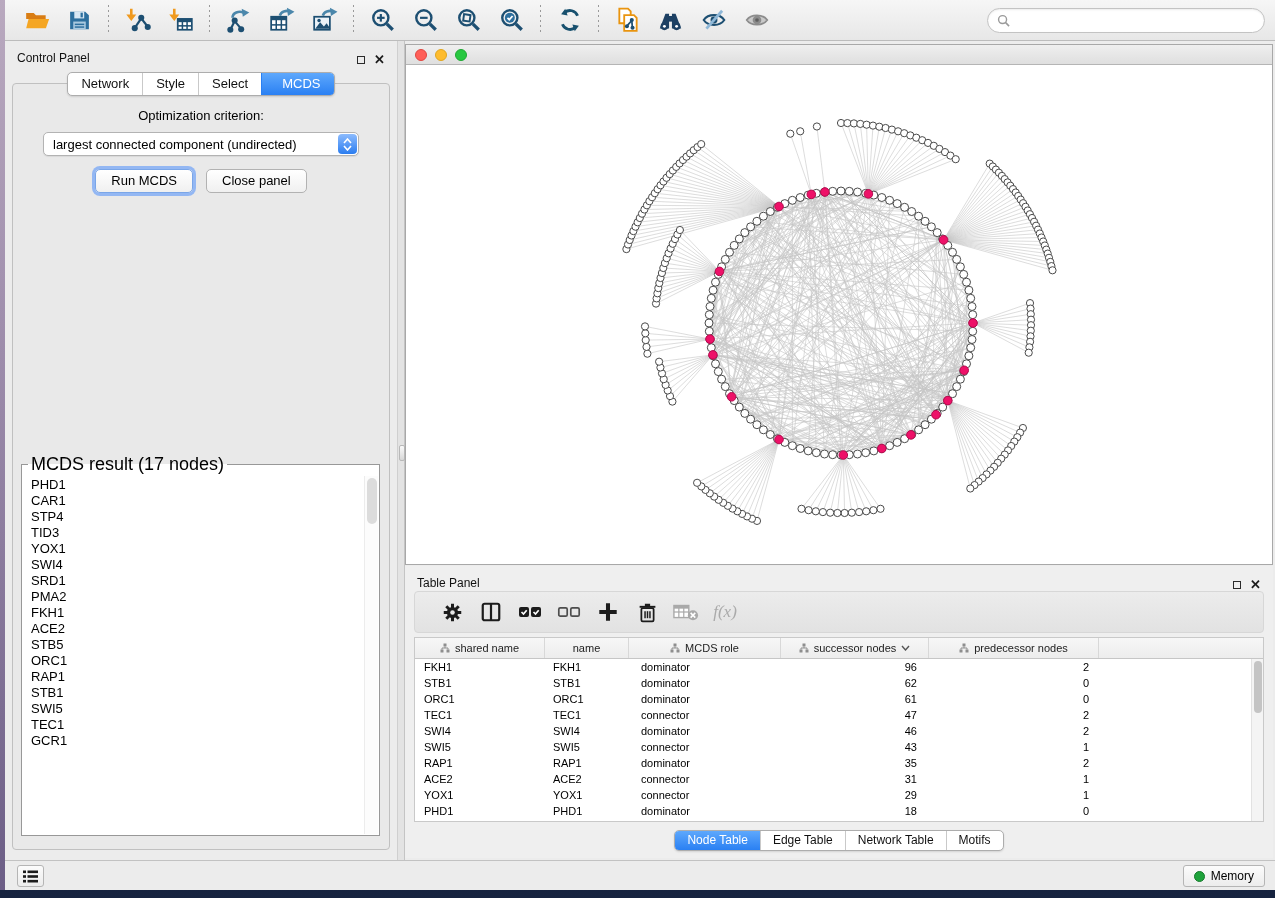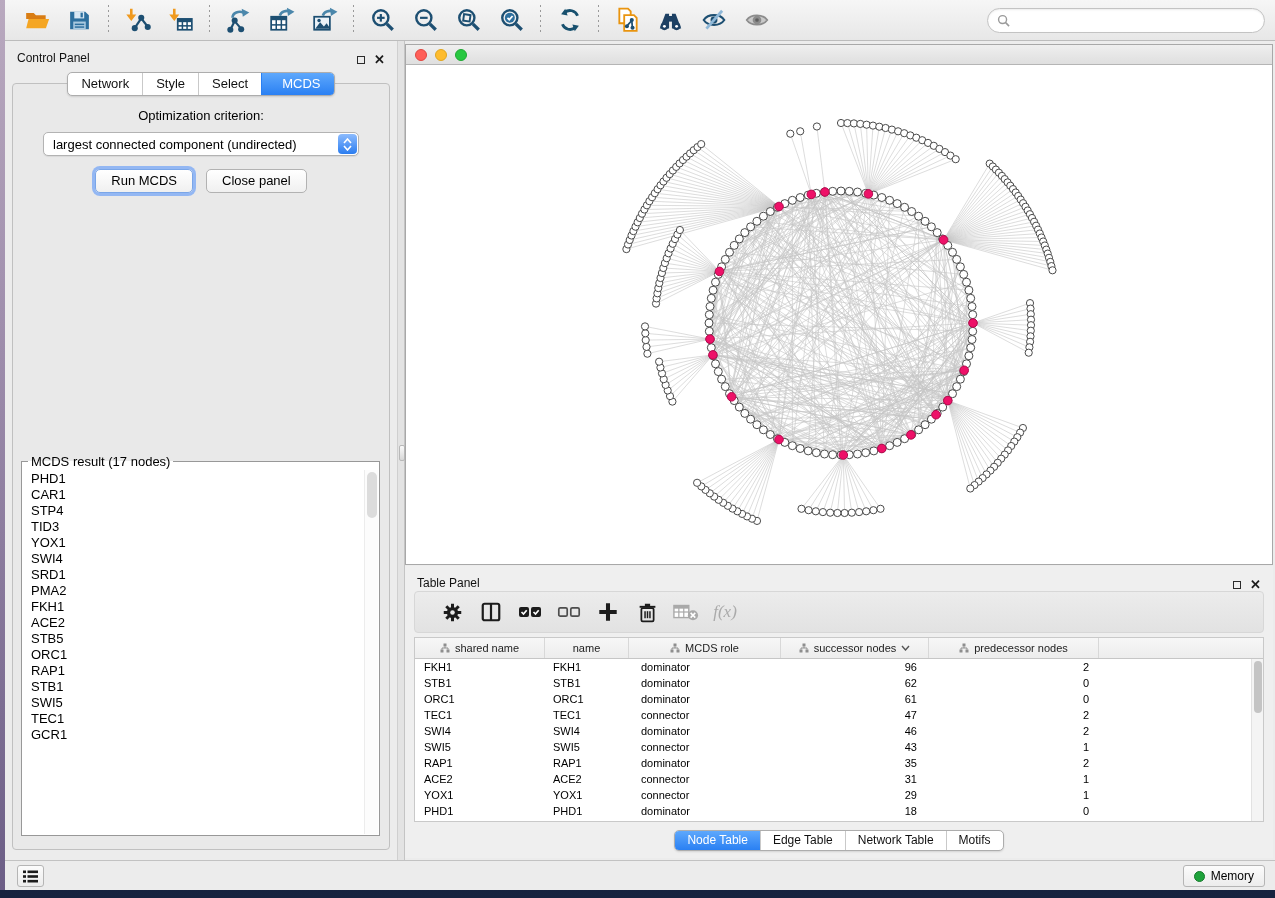--- a/index.html
+++ b/index.html
@@ -46,21 +46,21 @@
   .dd .val { font-size:13px; padding-left:9px; white-space:nowrap; }
   .dd .step { position:absolute; right:1px; top:1px; width:19px; height:20px; border-radius:4px;
     background:linear-gradient(#8cbbfd,#2b7df0); display:flex; flex-direction:column;
     align-items:center; justify-content:center; gap:1px; }
   .btn-row { display:flex; justify-content:center; gap:13px; margin-top:13px; }
   .btn { background:linear-gradient(#ffffff,#f0f0f0); border:1px solid #b2b2b2; border-radius:5px;
     font-size:13px; color:#000; padding:3px 15px 4px 15px; }
   .btn.focused { box-shadow:0 0 0 3px rgba(90,150,250,.60); border-color:#7aa6e8; }
   .mcds-fs { position:absolute; left:8px; right:9px; top:370px; bottom:13px;
     border:1px solid #989898; background:#fff; }
-  .mcds-fs legend { margin-left:6px; padding:0 3px; font-size:13px; color:#000; }
+  .mcds-fs legend { margin-left:6px; padding:0 3px; font-size:18px; color:#000; }
   .mcds-list { position:absolute; left:0; right:16px; top:2px; bottom:2px; overflow:hidden;
     padding-left:9px; }
   .mcds-list div { font-size:13px; line-height:16px; color:#000; }
   .vtrack { position:absolute; right:1px; top:1px; bottom:1px; width:14px; background:#fcfcfc;
     border-left:1px solid #ececec; }
   .vthumb { width:10px; margin:2px; height:46px; background:#dcdcdc; border-radius:5px; }
 
   
   .vsplit { position:absolute; left:392px; width:8px; top:41px; bottom:30px; background:#e3e3e3;
     border-left:1px solid #cfcfcf; border-right:1px solid #c4c4c4; }

